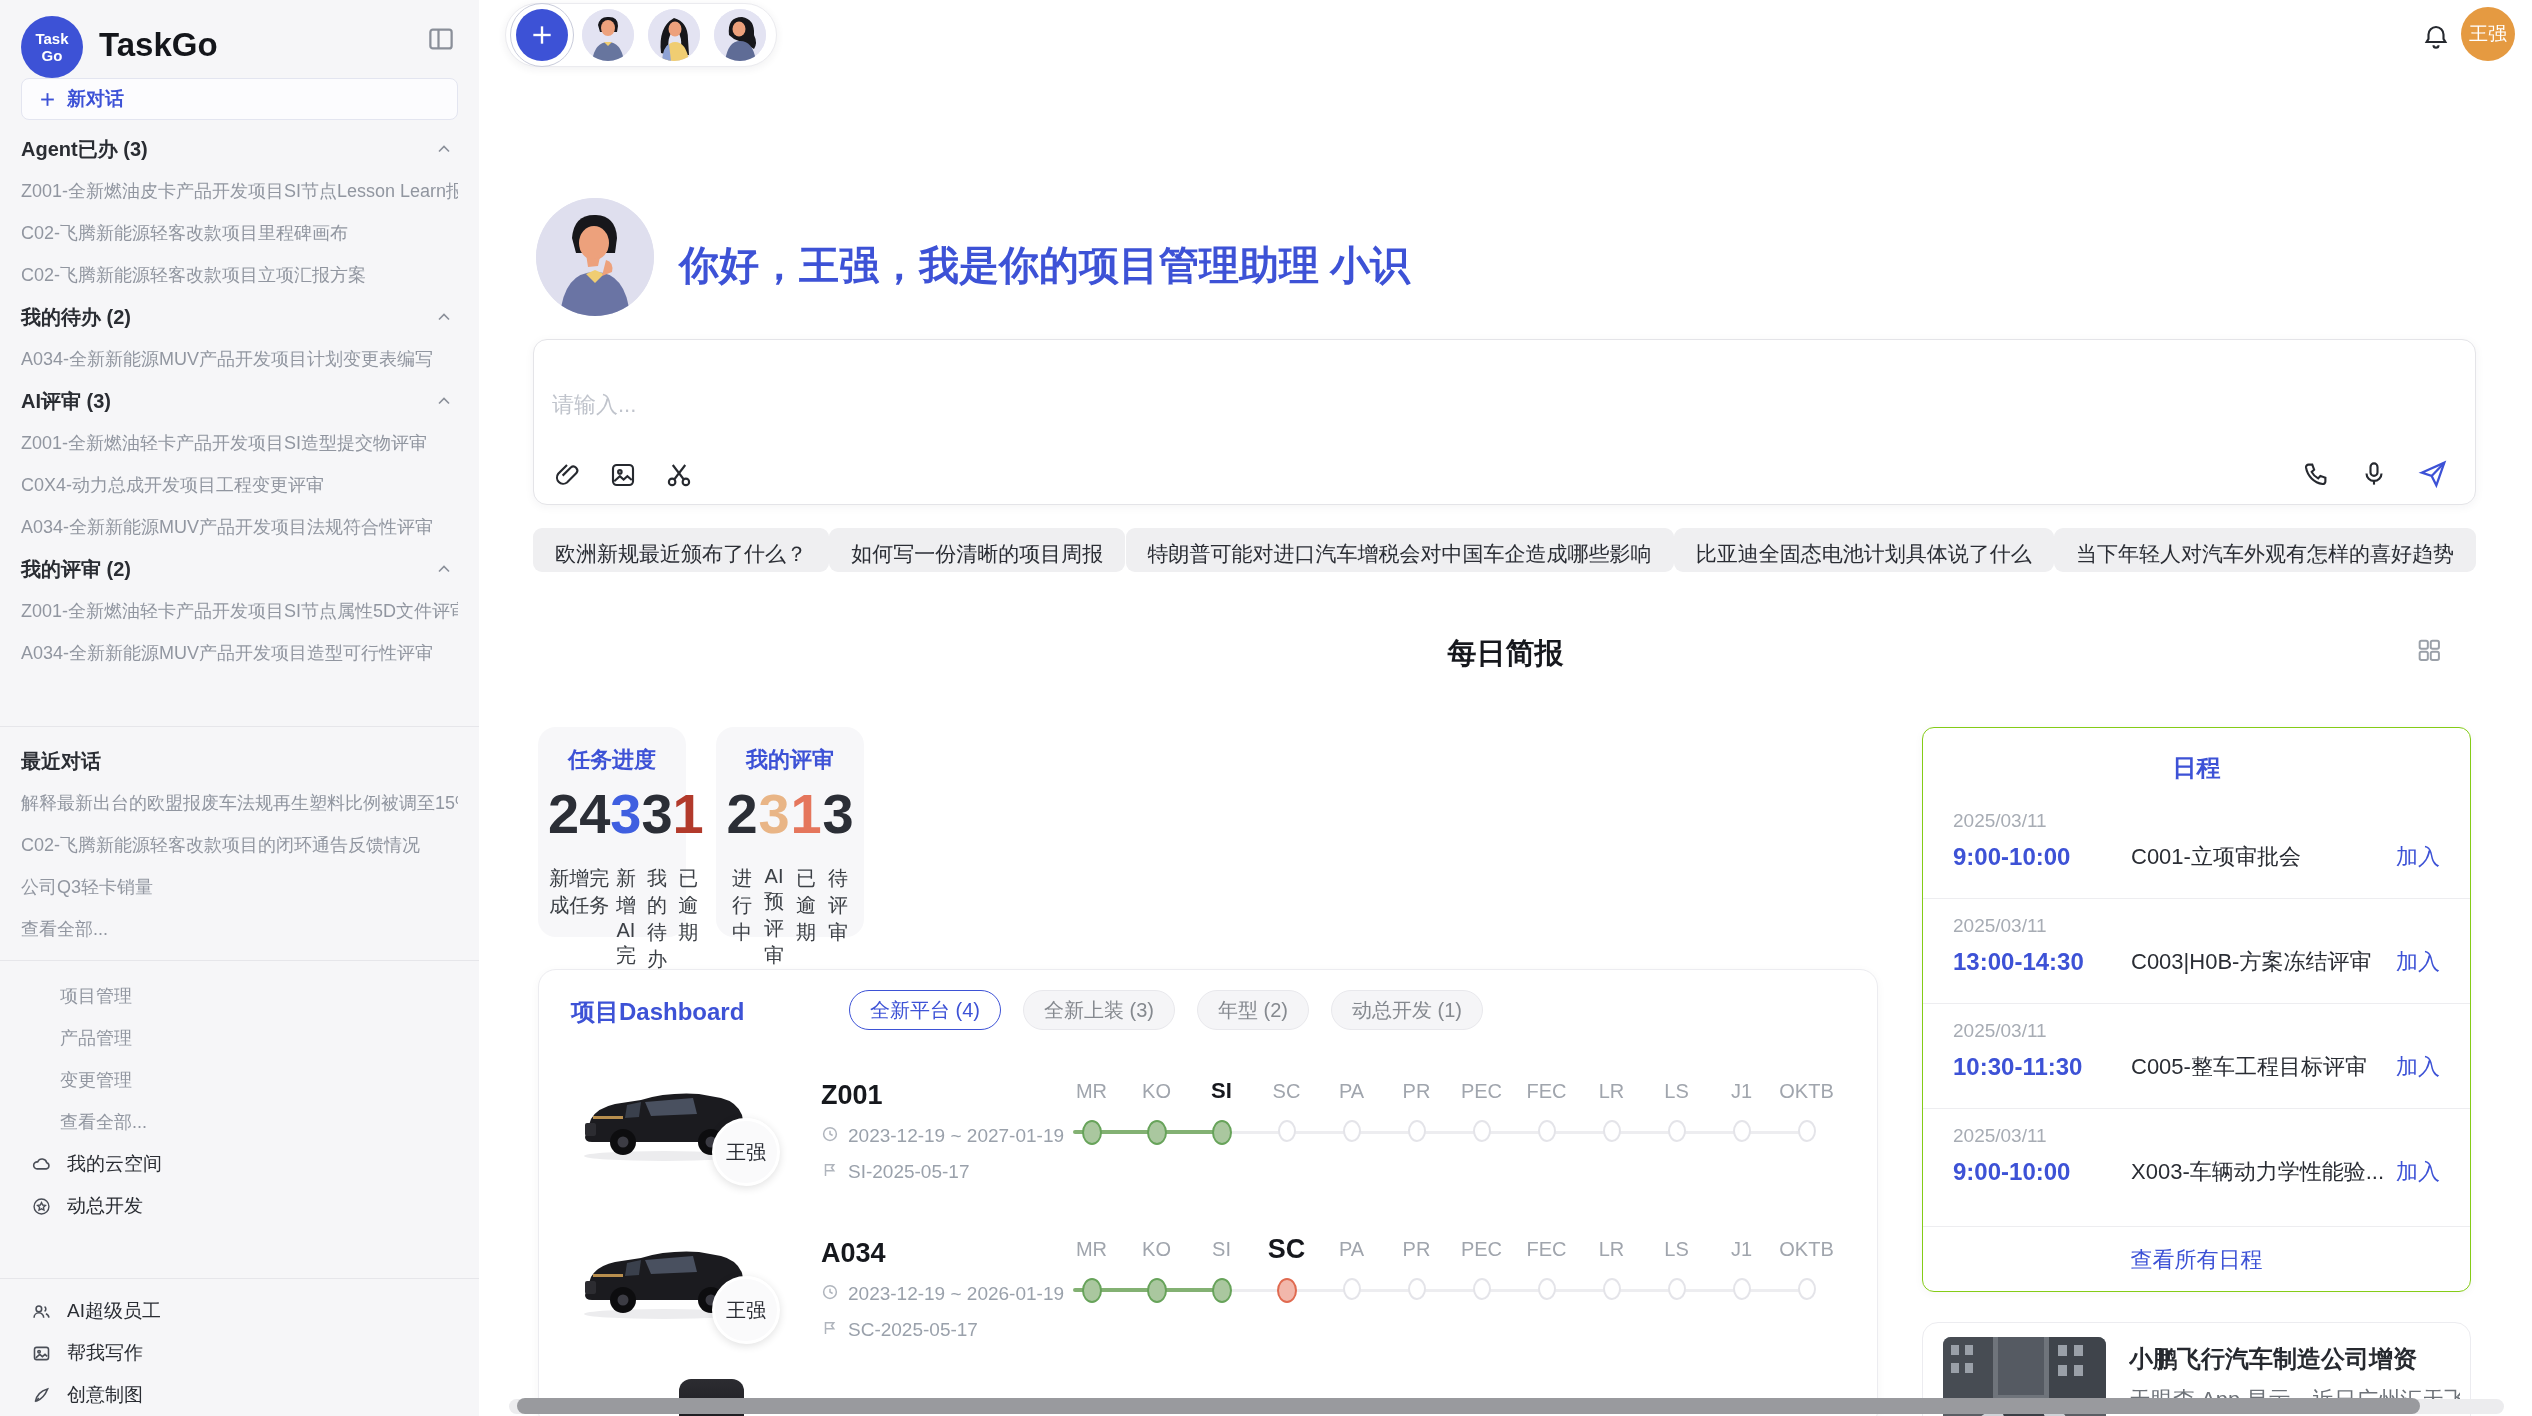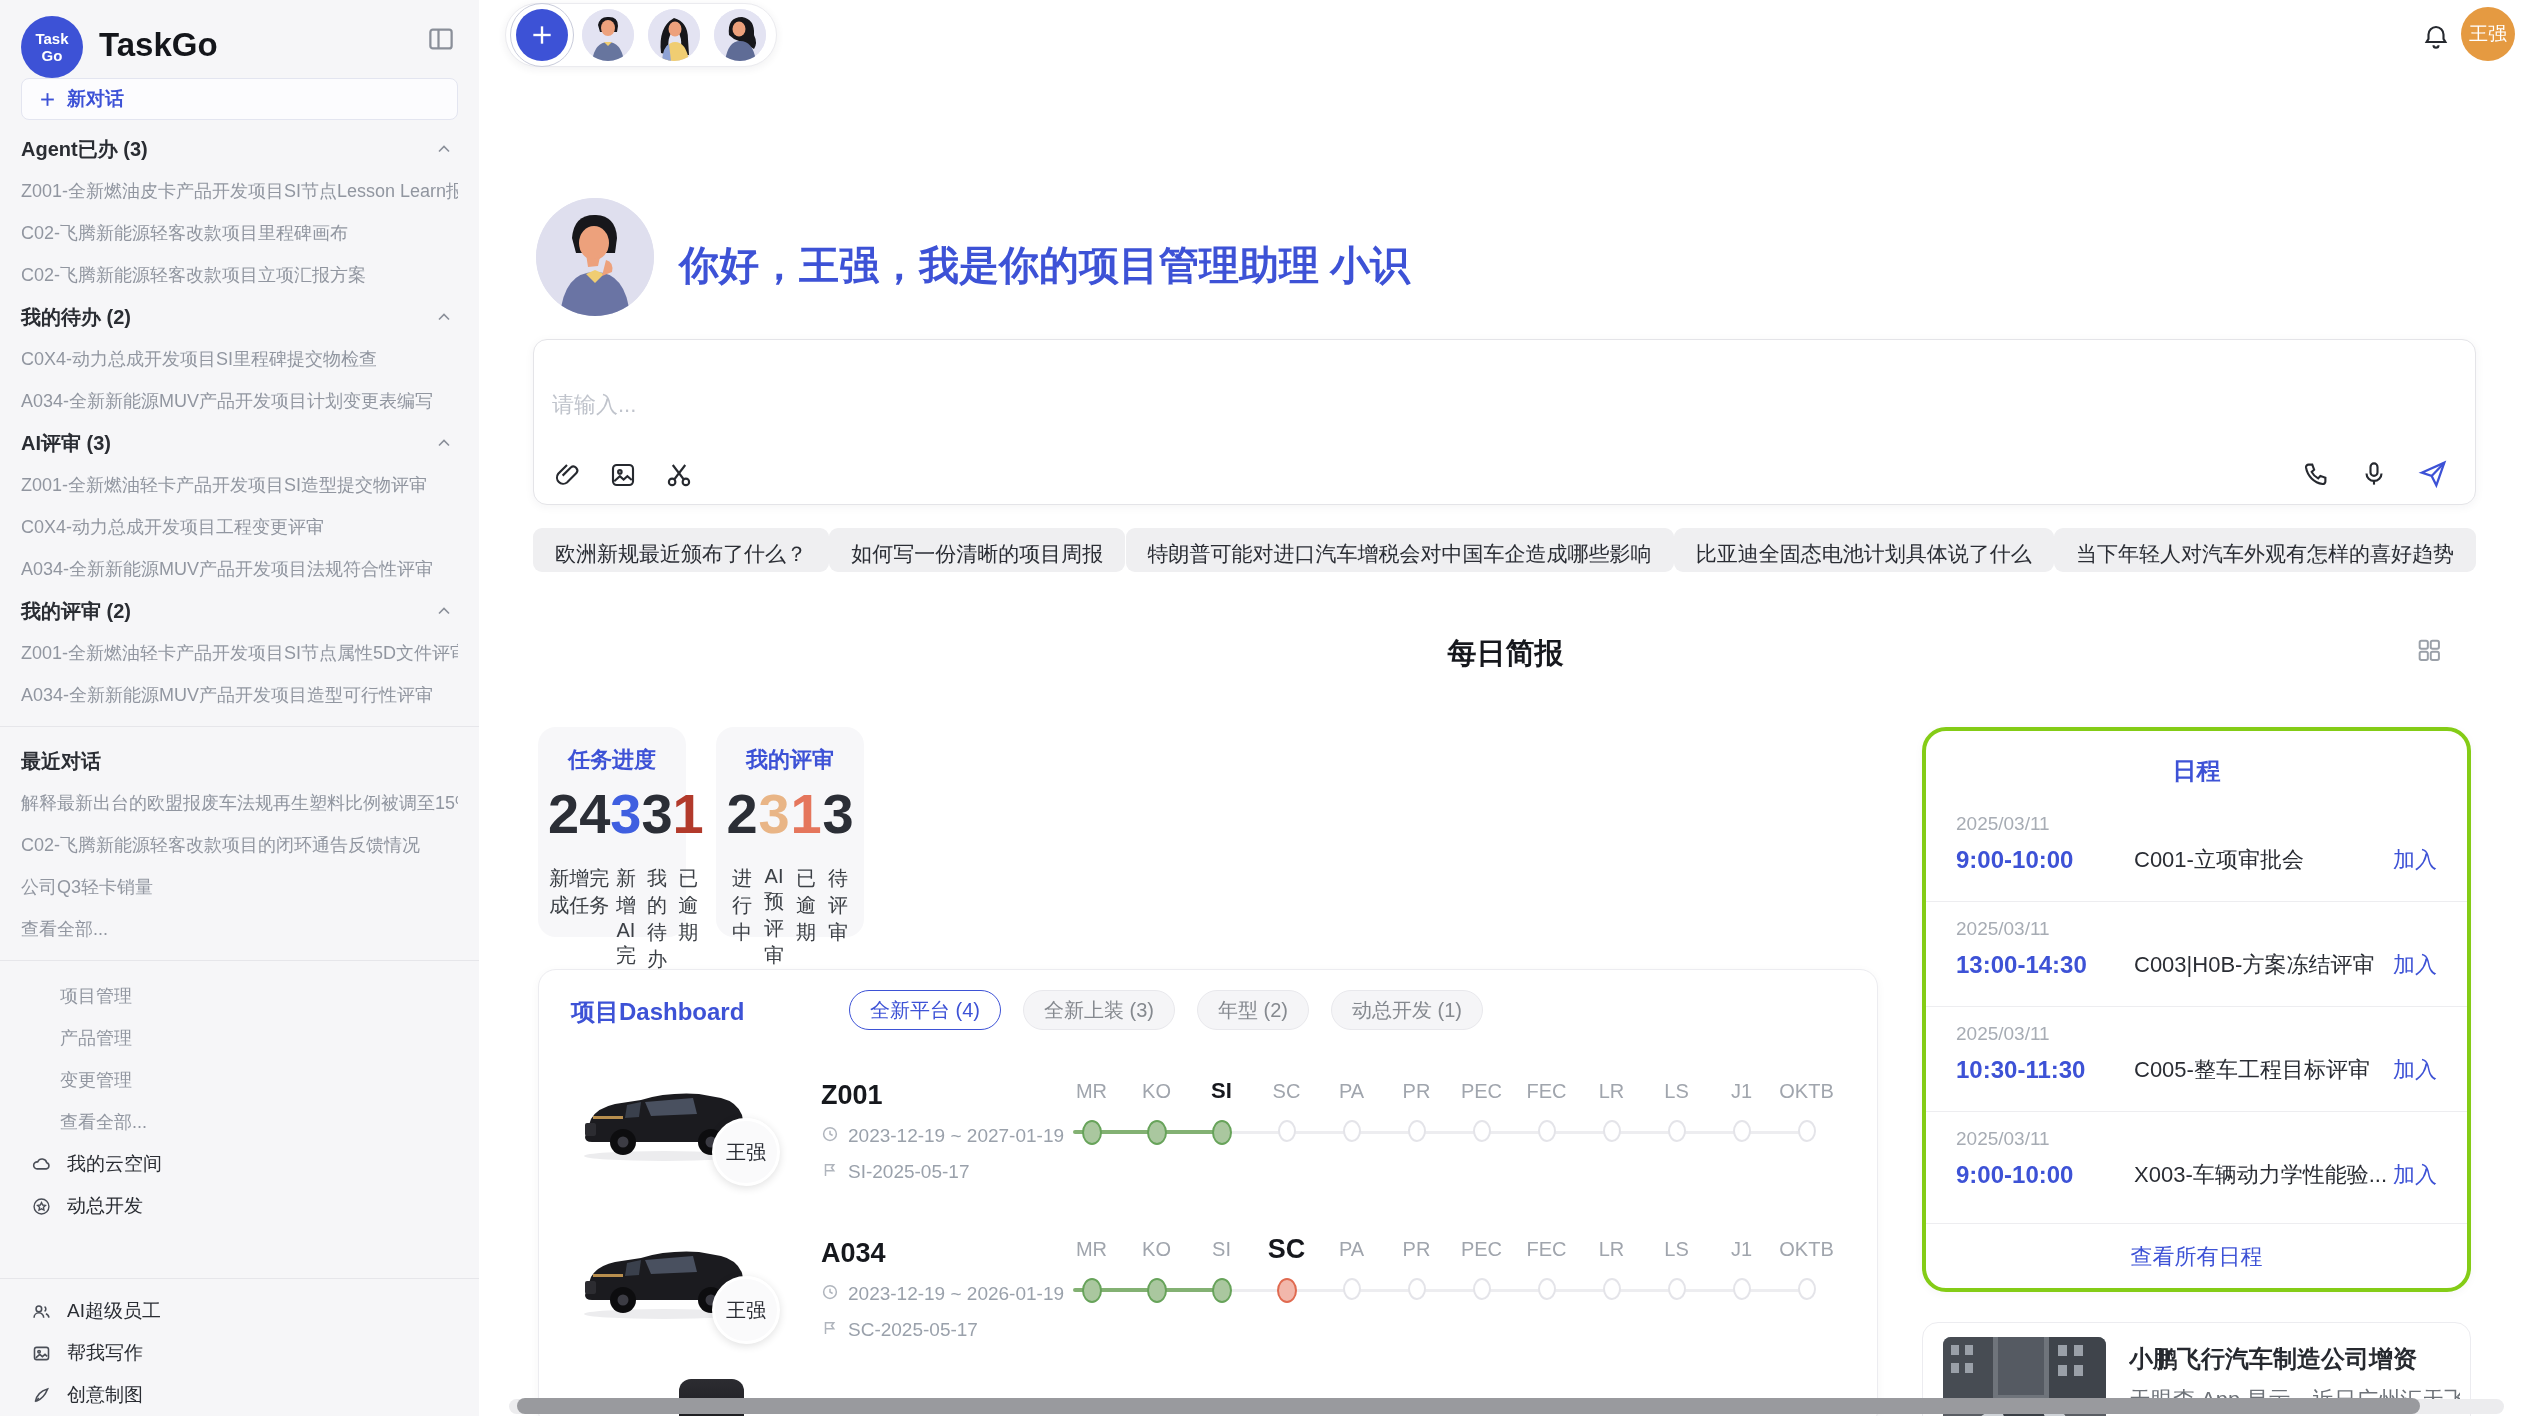--- a/index.html
+++ b/index.html
@@ -110,21 +110,21 @@
   .ms-label.current { font-weight:700; color:#16181d; font-size:22px; }
   .ms-label.current.big { font-size:27px; }
   .dot { margin-top:14px; width:18px; height:22px; border-radius:50%; background:#fff;
     border:2px solid #e4e4e9; z-index:2; cursor:pointer; }
   .dot.done { width:20px; height:25px; background:#aac79f; border:2px solid #67a35a; }
   .dot.overdue { width:20px; height:25px; background:#f2b7ab; border:2px solid #e06a50; }
   .next-row-sliver { position:absolute; left:140px; top:409px; width:65px; height:48px;
     border-radius:12px 12px 0 0; background:linear-gradient(#2c2c31,#1b1b1f); }
 
   .schedule { position:absolute; left:1443px; top:727px; width:549px; height:565px; background:#fff;
-    border:4px solid #84cc16; border-radius:24px; box-shadow:0 2px 10px rgba(40,40,60,.04); }
+    border:1px solid #84cc16; border-radius:12px; box-shadow:0 2px 10px rgba(40,40,60,.04); }
   .sched-title { position:absolute; top:24px; width:100%; text-align:center; font-size:24px;
     font-weight:600; color:#3d52d6; }
   .events { position:absolute; left:0; right:0; top:66px; }
   .event { height:105px; padding:16px 30px 0; border-bottom:1px solid #ededf0; }
   .event:last-child { border-bottom:none; }
   .event-date { font-size:19px; color:#a7acb4; }
   .event-main { display:flex; align-items:center; margin-top:10px; }
   .event-time { width:178px; font-size:24px; font-weight:700; color:#3d52d6; }
   .event-title { flex:1; font-size:22px; color:#2a2d34; white-space:nowrap; overflow:hidden; }
   .event-join { font-size:22px; color:#3d52d6; cursor:pointer; }
@@ -199,21 +199,20 @@
           <div class="sb-sec-header">
             <span class="sb-sec-title">我的待办 (2)</span>
             <span class="sb-chevron">
               <svg viewBox="0 0 24 24" width="20" height="20" fill="none" stroke="currentColor" stroke-width="2">
                 <polyline points="6,15 12,9 18,15"></polyline>
               </svg>
             </span>
           </div>
           <div>
 
-              <div class="sb-item">C0X4-动力总成开发项目SI里程碑提交物检查</div>
 
               <div class="sb-item">A034-全新新能源MUV产品开发项目计划变更表编写</div>
             </div>
         </div>
 
         <div class="sb-section">
           <div class="sb-sec-header">
             <span class="sb-sec-title">AI评审 (3)</span>
             <span class="sb-chevron">
               <svg viewBox="0 0 24 24" width="20" height="20" fill="none" stroke="currentColor" stroke-width="2">

